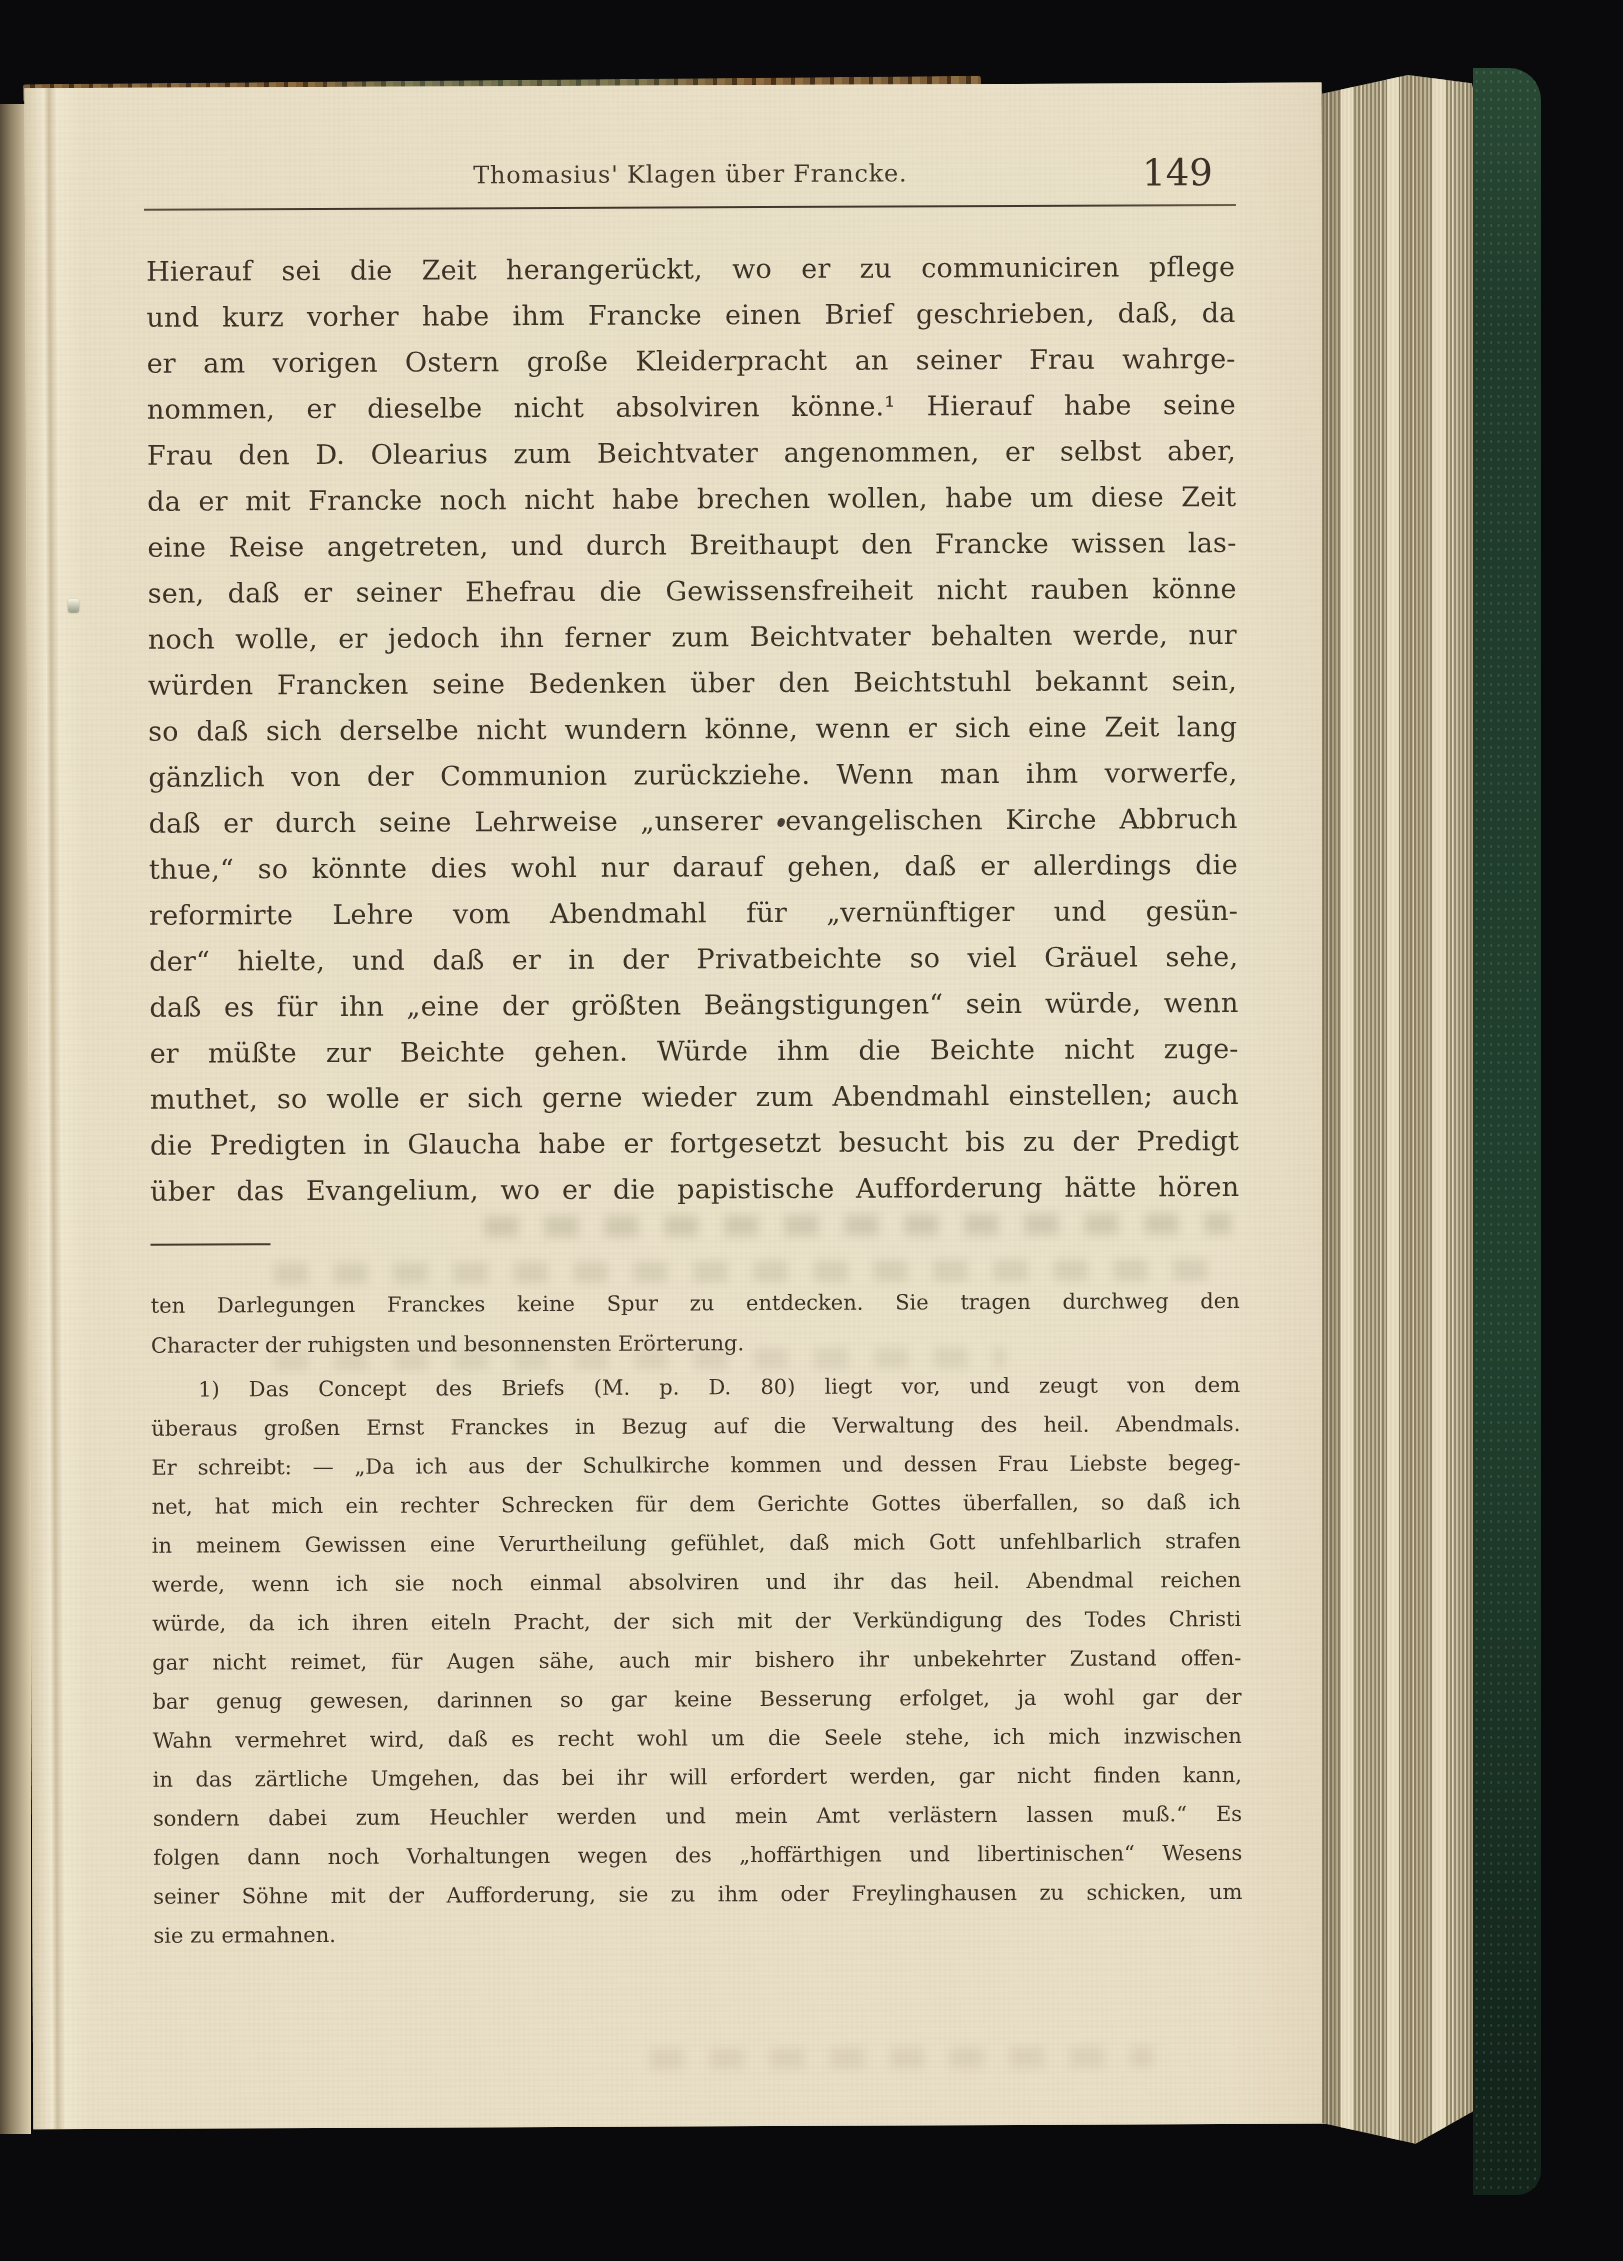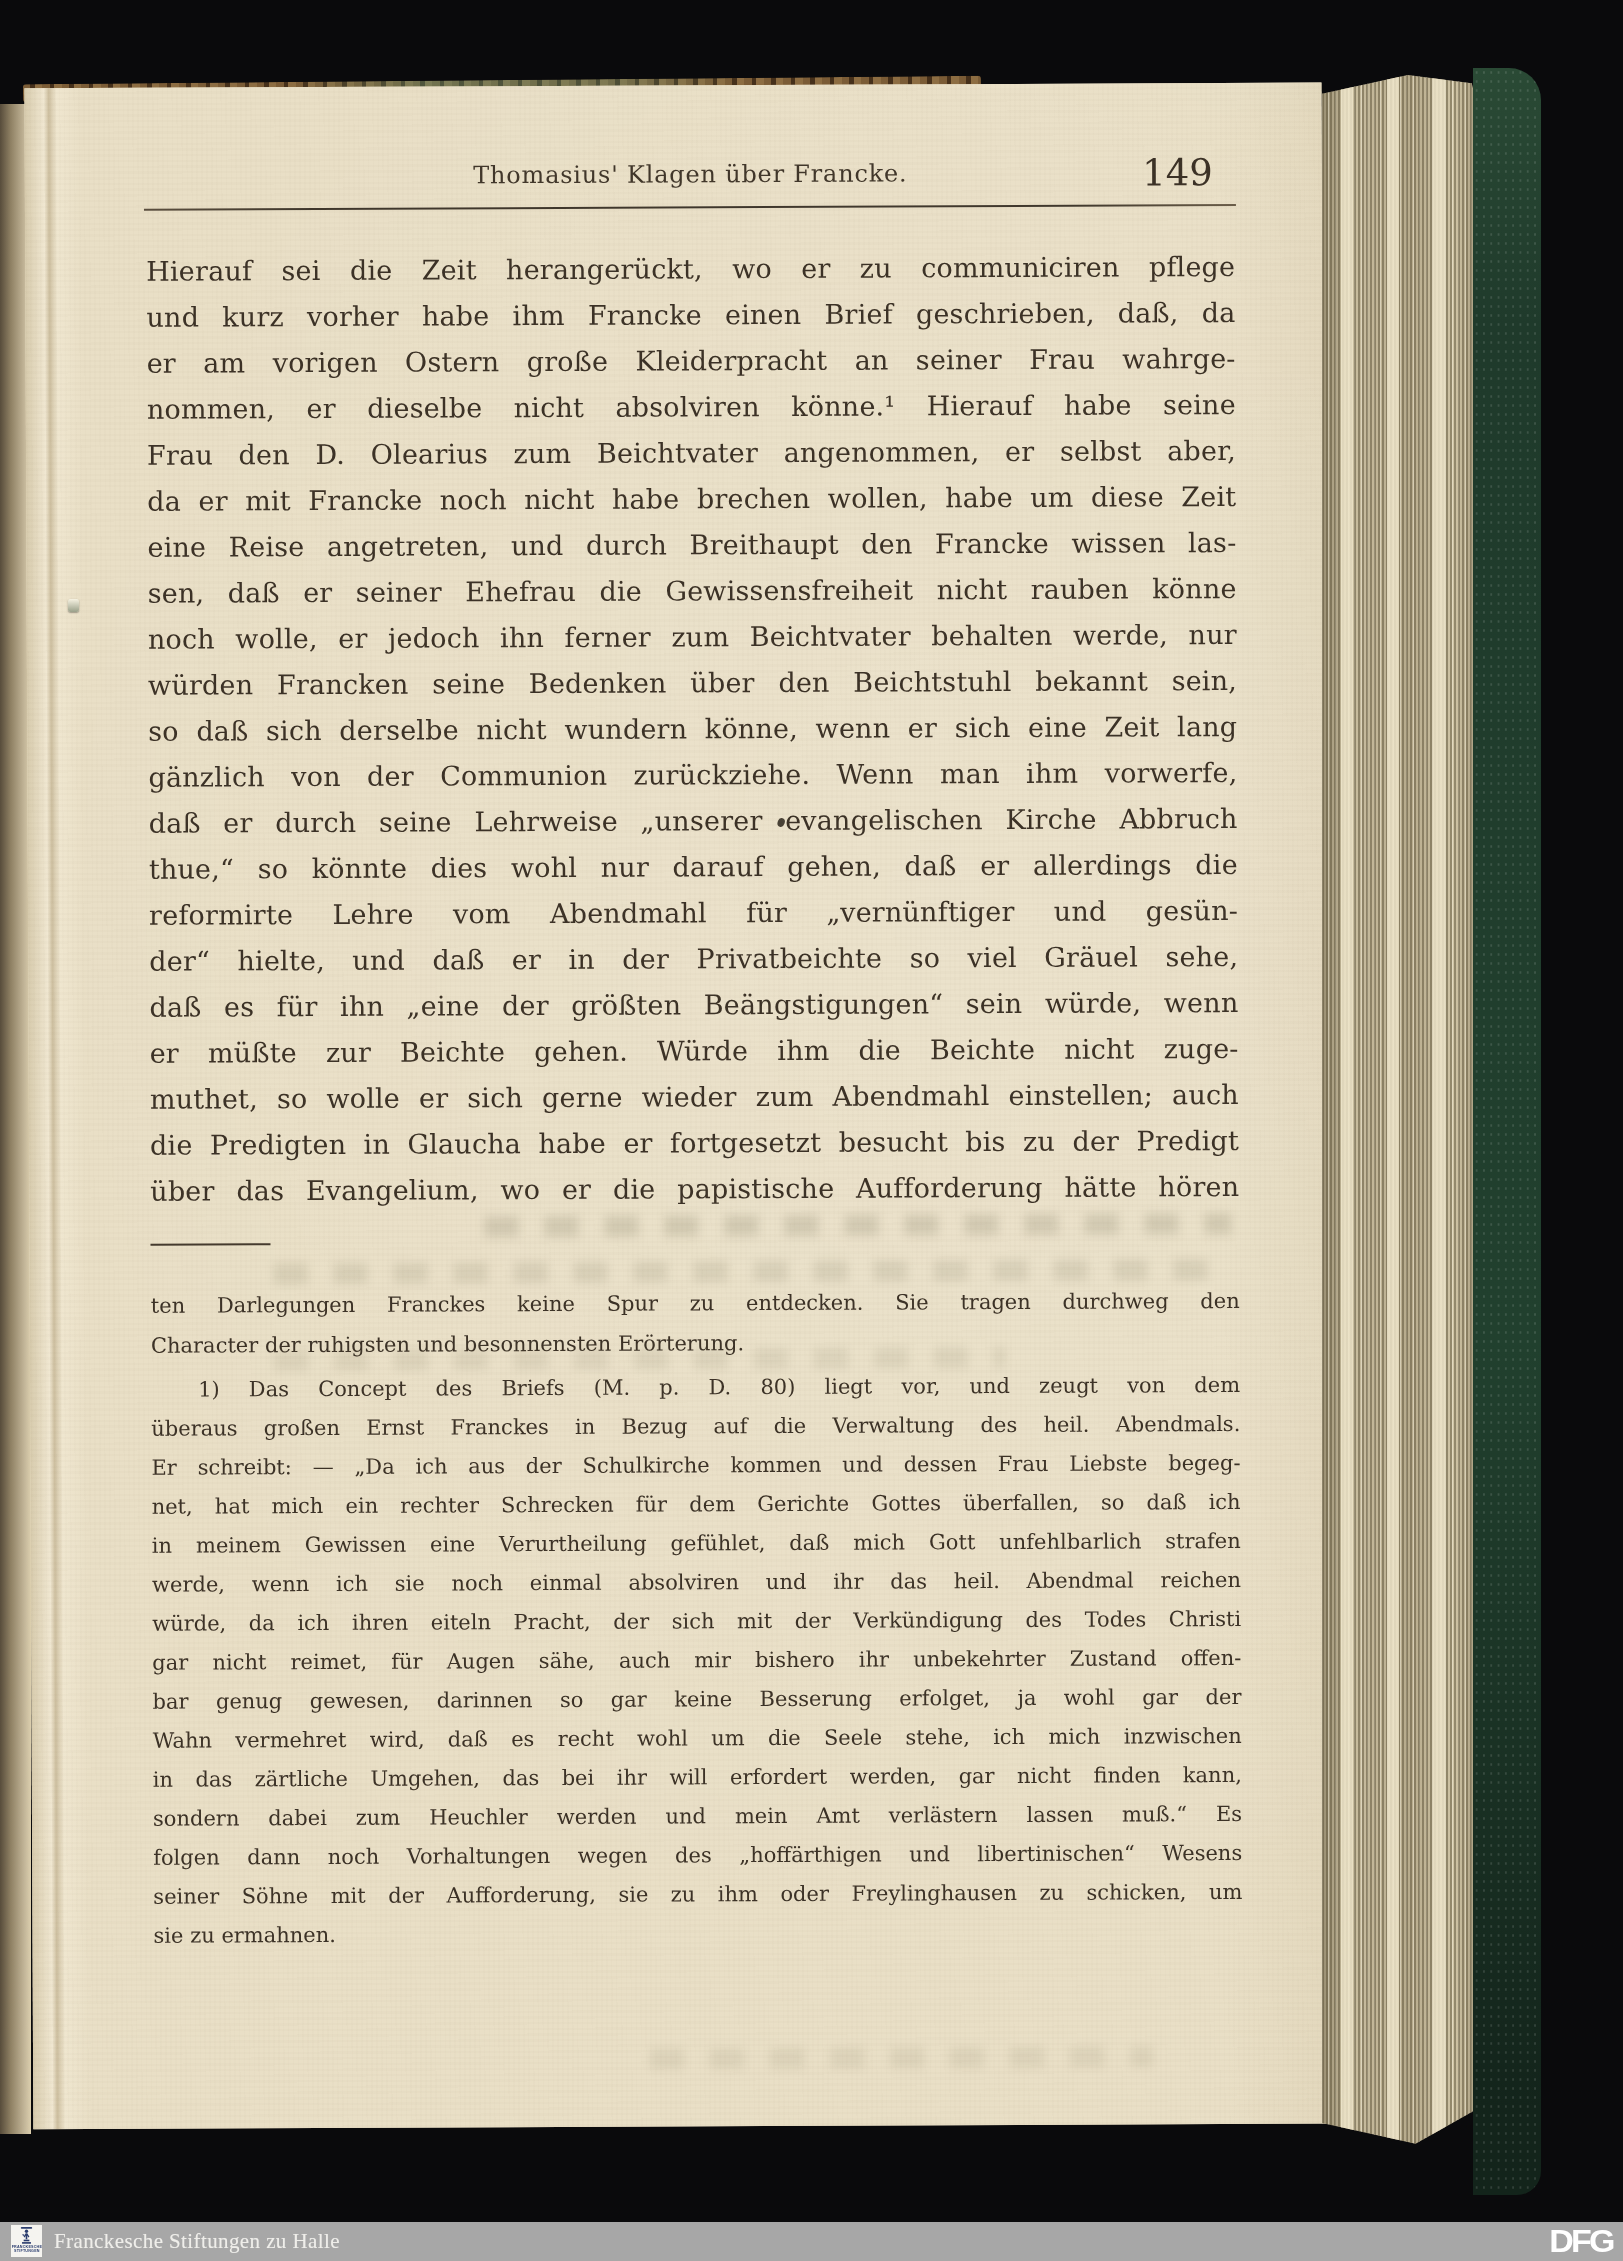--- a/index.html
+++ b/index.html
@@ -150,33 +150,15 @@
     <div class="ghost g2"></div>
     <div class="ghost g3"></div>
     <div class="ghost g4"></div>
   </div>
 
   <div class="binding-notch"></div>
 
   <div class="fore-edge"></div>
   <div class="cover"></div>
 
-  <div class="bottom-bar">
-    <div class="logo-box">
-      <svg class="logo-figure" viewBox="0 0 16 22" xmlns="http://www.w3.org/2000/svg">
-        <g fill="#2a3c6e">
-          <rect x="1" y="0" width="14" height="2.2" rx="1"></rect>
-          <circle cx="8" cy="5.2" r="2.1"></circle>
-          <path d="M7 7.5h2l2.6 4.5-1.4.8L9 10.5V15H7v-4.5l-1.2 2.3-1.4-.8z"></path>
-          <path d="M3.5 8.5l2 1.2-.8 1.4-2-1.2z"></path>
-          <rect x="4.5" y="15.5" width="7" height="2"></rect>
-          <rect x="2.5" y="18.5" width="11" height="2"></rect>
-        </g>
-      </svg>
-      <div class="logo-line">FRANCKESCHE</div>
-      <div class="logo-line">STIFTUNGEN</div>
-    </div>
-    <div class="org-name">Franckesche Stiftungen zu Halle</div>
-    <div class="dfg">DFG</div>
-  </div>
 
 </div>
 
 
 </body></html>

